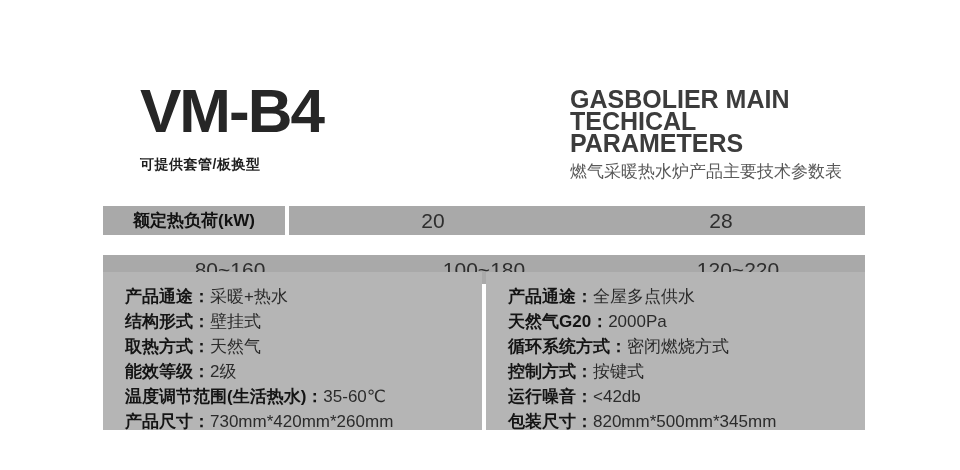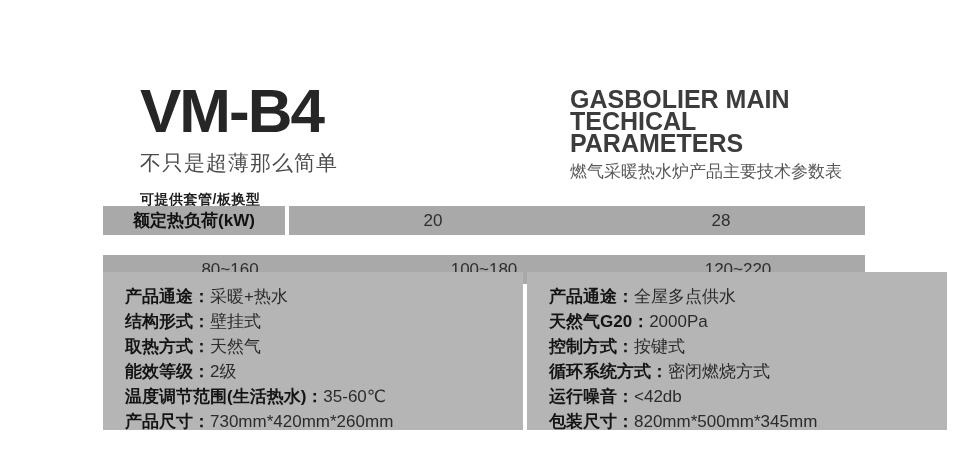--- a/index.html
+++ b/index.html
@@ -51,40 +51,39 @@
   .param-table { position: absolute; left: 103px; top: 206px; width: 762px; }
   .t-row { display: flex; height: 29px; margin-bottom: 20px; }
   .t-label {
     width: 182px; margin-right: 4px; background: var(--c-table-bg);
     display: flex; align-items: center; justify-content: center;
     font-size: 17px; font-weight: bold; color: var(--c-table-label);
   }
   .t-values { flex: 1; background: var(--c-table-bg); display: flex; }
   .t-val {
     flex: 1; display: flex; align-items: center; justify-content: center;
-    font-size: 17px; color: var(--c-table-value);
+    font-size: 21px; color: var(--c-table-value);
   }
 
   
-  .detail-box { position: absolute; left: 103px; top: 272px; width: 844px; height: 158px; display: flex; }
+  .detail-box { position: absolute; left: 103px; top: 272px; width: 762px; height: 158px; display: flex; }
   .detail-col { flex: 1; background: var(--c-box-bg); padding: 12px 0 0 22px; }
   .detail-col.first { margin-right: 4px; }
   .spec-line { font-size: 17px; line-height: 25px; white-space: nowrap; }
   .spec-lbl { font-weight: bold; color: var(--c-spec-label); }
   .spec-sep { font-weight: bold; color: var(--c-spec-label); }
   .spec-val { color: var(--c-spec-value); }
 </style>
 </head>
 <body>
 
 <div class="page">
 
   <div class="brand">
     <div class="brand-model">VM-B4</div>
-    <div class="brand-slogan">不只是超薄那么简单</div>
     <div class="brand-note">可提供套管/板换型</div>
   </div>
 
   <div class="en-head">
     <div class="en-line">GASBOLIER MAIN</div>
     <div class="en-line">TECHICAL</div>
     <div class="en-line">PARAMETERS</div>
     <div class="cn-subtitle">燃气采暖热水炉产品主要技术参数表</div>
   </div>
 
@@ -127,24 +126,24 @@
       </div>
     </div>
     <div class="detail-col">
       <div class="spec-line">
         <span class="spec-lbl">产品通途</span><span class="spec-sep">：</span><span class="spec-val">全屋多点供水</span>
       </div>
       <div class="spec-line">
         <span class="spec-lbl">天然气G20</span><span class="spec-sep">：</span><span class="spec-val">2000Pa</span>
       </div>
       <div class="spec-line">
-        <span class="spec-lbl">控制方式</span><span class="spec-sep">：</span><span class="spec-val">按键式</span>
+        <span class="spec-lbl">循环系统方式</span><span class="spec-sep">：</span><span class="spec-val">密闭燃烧方式</span>
       </div>
       <div class="spec-line">
-        <span class="spec-lbl">循环系统方式</span><span class="spec-sep">：</span><span class="spec-val">密闭燃烧方式</span>
+        <span class="spec-lbl">控制方式</span><span class="spec-sep">：</span><span class="spec-val">按键式</span>
       </div>
       <div class="spec-line">
         <span class="spec-lbl">运行噪音</span><span class="spec-sep">：</span><span class="spec-val">&lt;42db</span>
       </div>
       <div class="spec-line">
         <span class="spec-lbl">包装尺寸</span><span class="spec-sep">：</span><span class="spec-val">820mm*500mm*345mm</span>
       </div>
     </div>
   </div>
 

